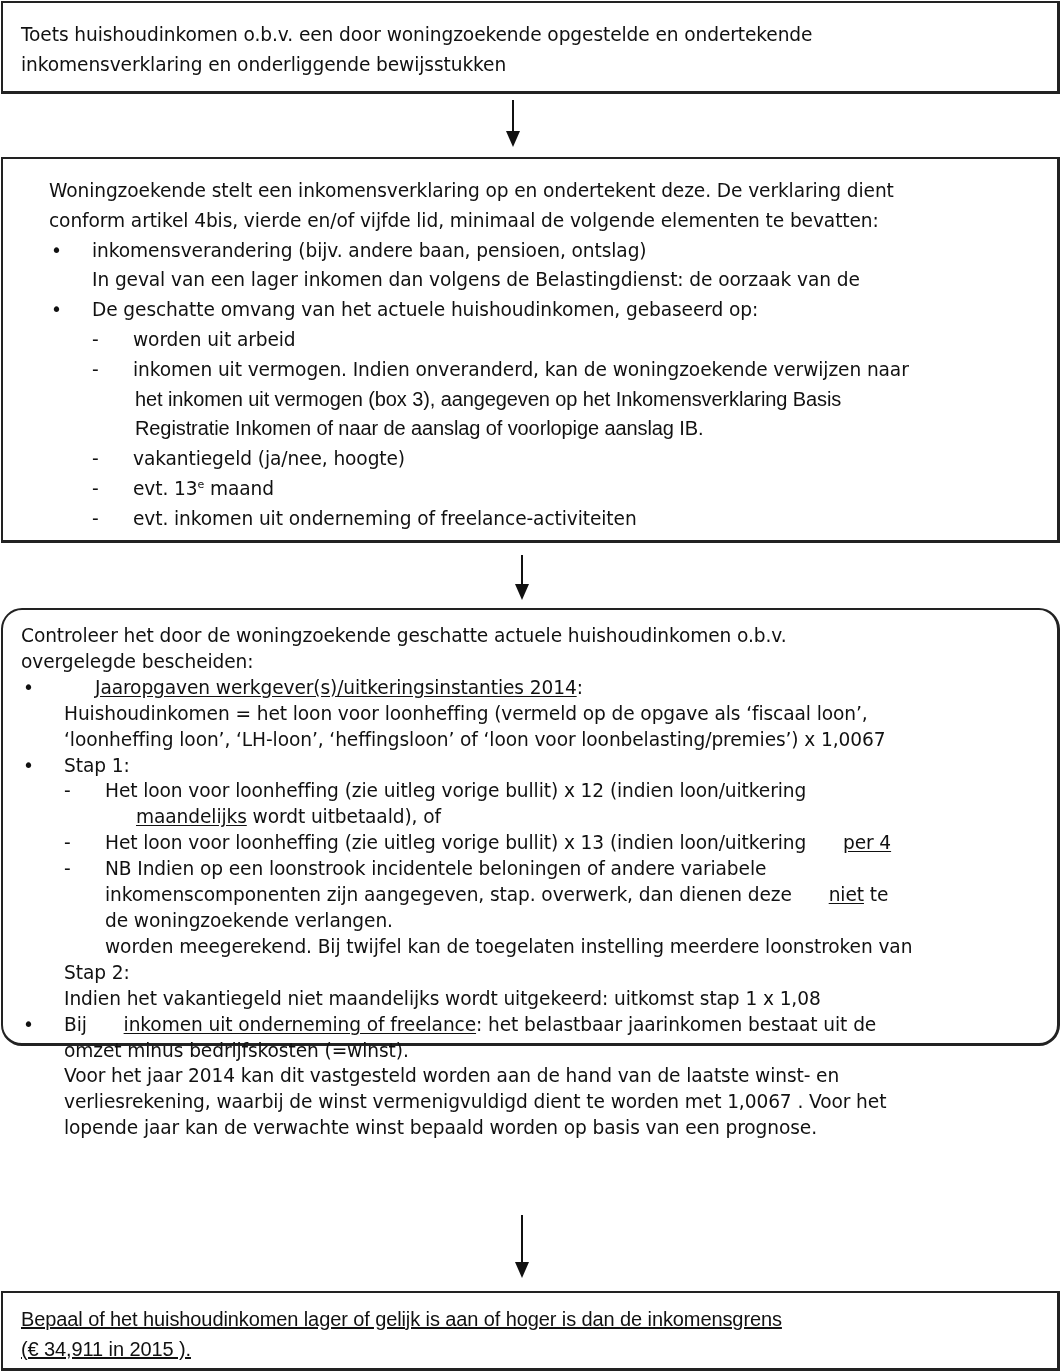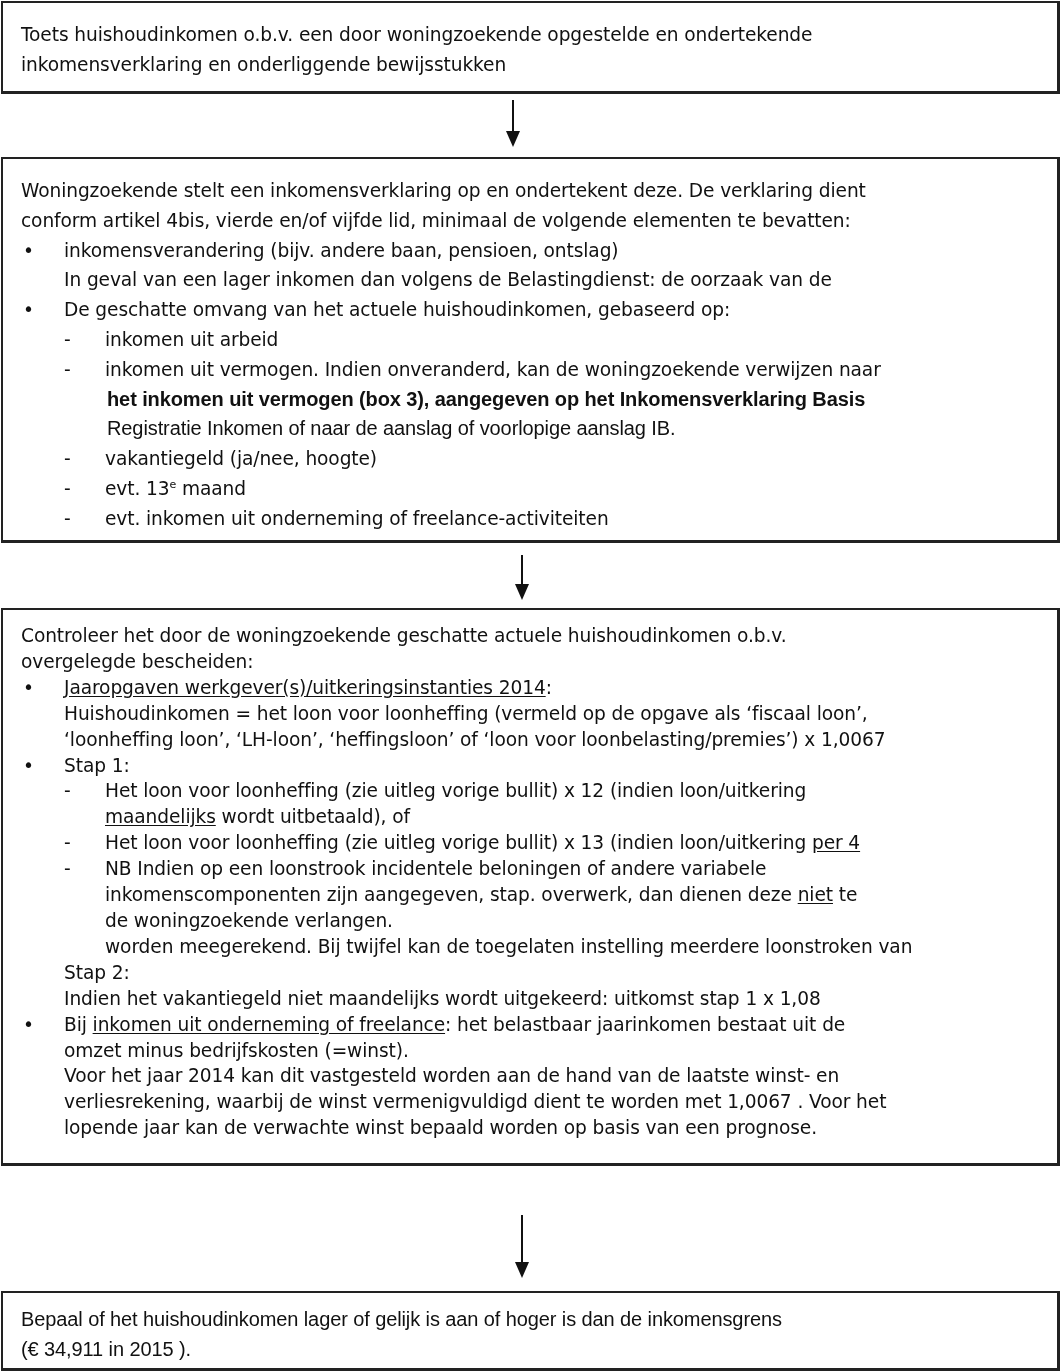--- a/index.html
+++ b/index.html
@@ -4,32 +4,32 @@
 <style>
   html, body { margin: 0; padding: 0; background: #ffffff; }
   body { width: 1063px; height: 1371px; position: relative; overflow: hidden;
          font-family: "DejaVu Sans", sans-serif; color: #111; }
   .box { position: absolute; left: 1px; width: 1059px; border: 2px solid #222;
          border-bottom-width: 3px; border-right-width: 3px; box-sizing: border-box; background: #fff; }
   .txt { font-size: 18.6px; letter-spacing: -0.1px; white-space: nowrap; }
   #box1 { top: 1px; height: 93px; padding: 17px 0 0 18px; }
   #box1 .txt { line-height: 30px; }
   #box2 { top: 157px; height: 386px; padding: 17px 0 0 18px; }
-  #box2 .txt { line-height: 29.8px; }
-  #box3 { top: 608px; height: 558px; padding: 13px 0 0 18px; }
+  #box2 .txt { line-height: 29.8px; margin-left: 28px; }
+  #box3 { top: 608px; height: 438px; padding: 13px 0 0 18px; border-radius: 21px; }
   #box3 .txt { line-height: 25.9px; }
   #box4 { top: 1291px; height: 80px; padding: 11px 0 0 18px; }
-  #box4 .txt { line-height: 30px; font-family: "Liberation Sans", sans-serif; font-size: 20px; }
+  #box4 .txt { line-height: 30px; font-family: "Liberation Sans", sans-serif; font-size: 20px; text-decoration: underline; }
   .row { position: relative; }
   .bullet { position: absolute; left: 2px; }
   .ind1 { padding-left: 43px; }
   .dash { position: absolute; left: 43px; }
   .ind2 { padding-left: 84px; }
   .arial { font-family: "Liberation Sans", sans-serif; font-size: 20px; }
-  u { text-decoration: underline; text-underline-offset: 2px; }
+  u { text-decoration: underline; text-underline-offset: 2px; margin-left: 31px; }
   sup { font-size: 11px; line-height: 0; }
   .arrow { position: absolute; width: 20px; }
   .arrow .shaft { position: absolute; left: 9px; top: 0; width: 2px; background: #111; }
   .arrow .head { position: absolute; left: 3px; width: 0; height: 0;
                  border-left: 7px solid transparent; border-right: 7px solid transparent;
                  border-top: 16px solid #111; }
 </style>
 </head>
 <body>
 
@@ -53,26 +53,26 @@
       <span class="bullet">•</span>
       <div>inkomensverandering (bijv. andere baan, pensioen, ontslag)</div>
       <div>In geval van een lager inkomen dan volgens de Belastingdienst: de oorzaak van de</div>
     </div>
     <div class="row ind1">
       <span class="bullet">•</span>
       <div>De geschatte omvang van het actuele huishoudinkomen, gebaseerd op:</div>
     </div>
     <div class="row ind2">
       <span class="dash">-</span>
-      <div>inkomen uit arbeid</div>
+      <div>worden uit arbeid</div>
     </div>
     <div class="row ind2">
       <span class="dash">-</span>
       <div>inkomen uit vermogen. Indien onveranderd, kan de woningzoekende verwijzen naar</div>
-      <div class="arial" style="padding-left:2px;font-weight:bold;">het inkomen uit vermogen (box 3), aangegeven op het Inkomensverklaring Basis</div>
+      <div class="arial" style="padding-left:2px;">het inkomen uit vermogen (box 3), aangegeven op het Inkomensverklaring Basis</div>
       <div class="arial" style="padding-left:2px;">Registratie Inkomen of naar de aanslag of voorlopige aanslag IB.</div>
     </div>
     <div class="row ind2">
       <span class="dash">-</span>
       <div>vakantiegeld (ja/nee, hoogte)</div>
     </div>
     <div class="row ind2">
       <span class="dash">-</span>
       <div><span>evt. 13</span><sup>e</sup><span> maand</span></div>
     </div>

